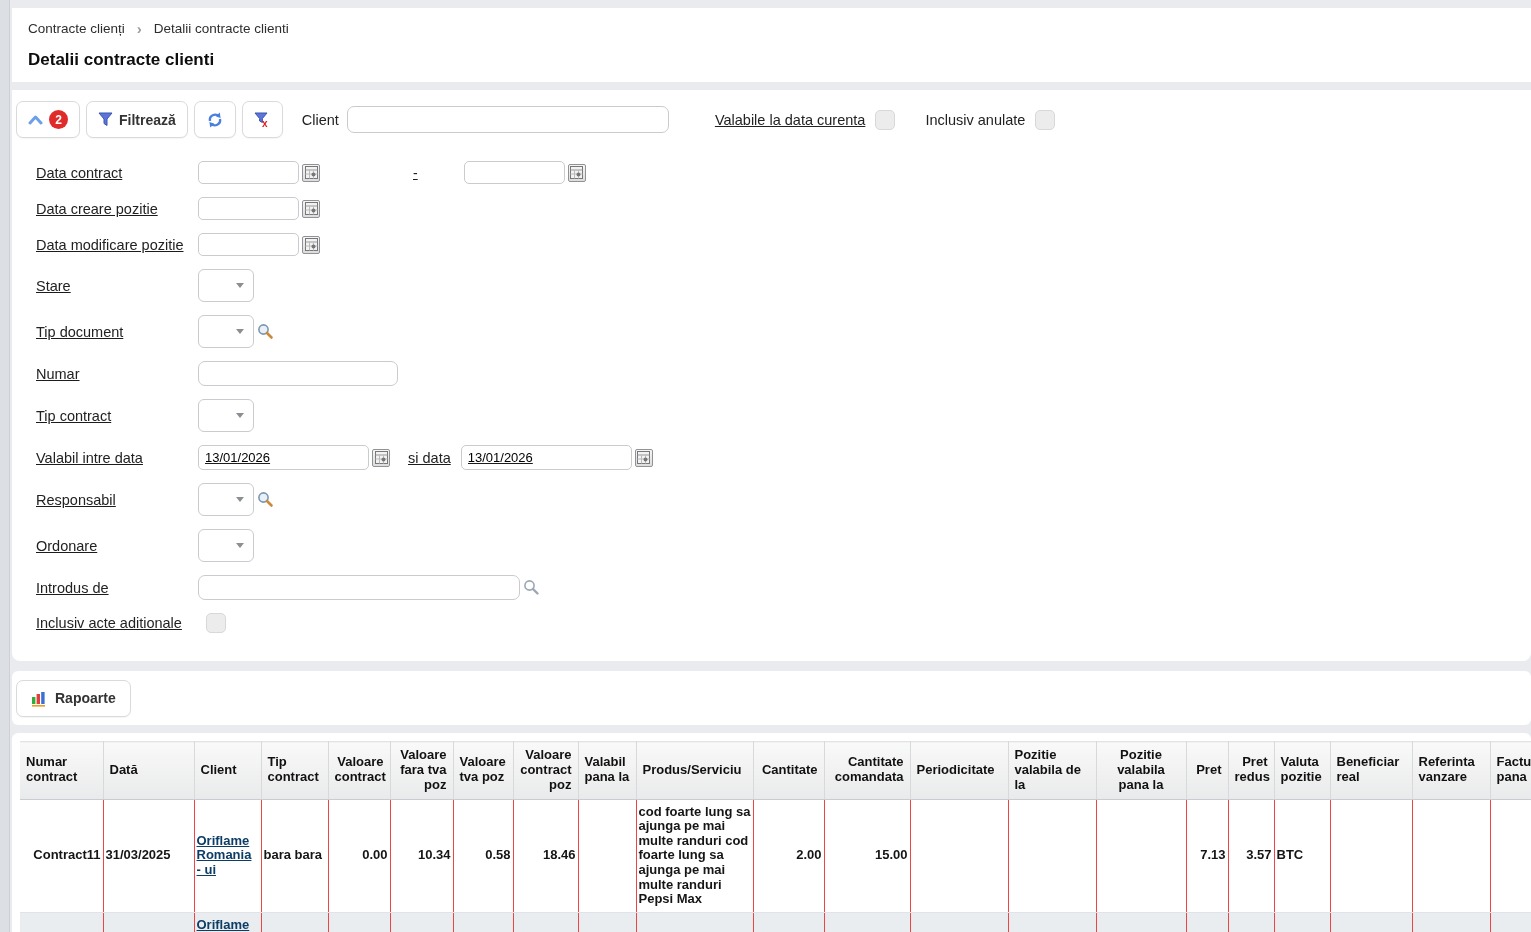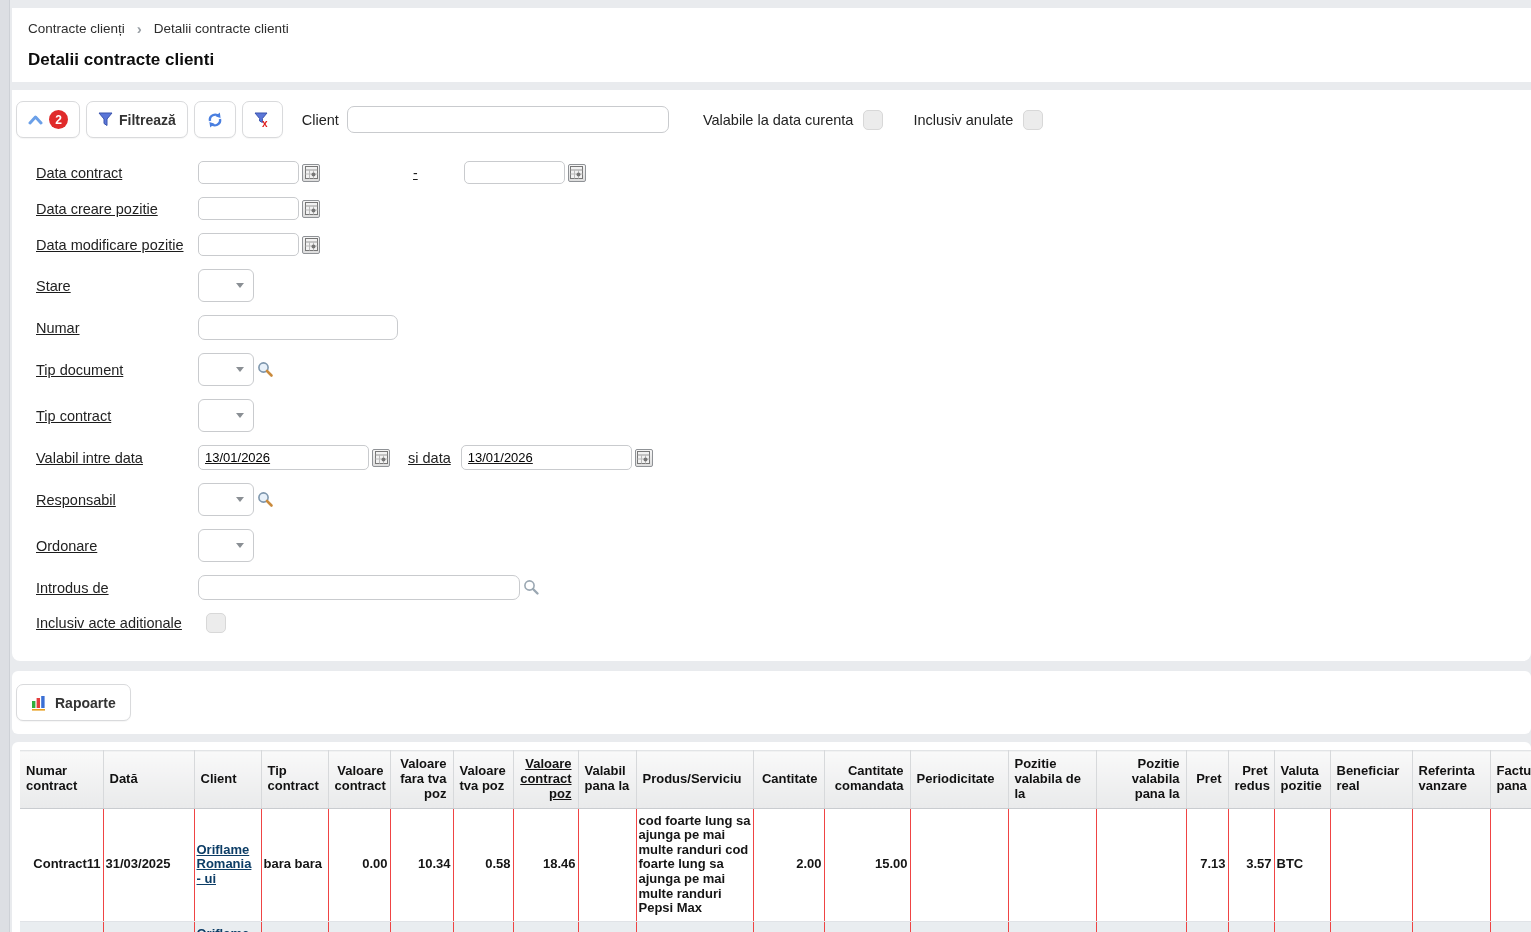--- a/index.html
+++ b/index.html
@@ -40,21 +40,21 @@
   .inline-label{ font-size:14.5px; color:#222; }
   .client-input{
     width:322px; height:27px; border:1px solid #c9cbce; border-radius:7px;
     margin-left:8px; font-size:13px; padding:0 8px; outline:none;
   }
   .checkbox{
     width:20px; height:20px; border-radius:5px; background:#ececec;
     border:1px solid #d8d8d8; margin-left:10px; cursor:pointer; flex:none;
   }
   .tb-gap-lg{ margin-left:19px; }
-  .tb-gap-xl{ margin-left:34px; }
+  .tb-gap-xl{ margin-left:46px;text-decoration:underline; }
   .tb-gap-xxl{ margin-left:30px; }
 
   .form-row{ display:flex; align-items:center; padding-left:24px; margin-top:13px;text-decoration:underline; }
   .form-row .flabel{ width:162px; flex:none; font-size:14.5px; color:#222; }
   .txt{
     border:1px solid #c9cbce; border-radius:5px; height:23px;
     font-size:13px; padding:0 6px; outline:none; background:#fff;
   }
   .txt.small{ width:101px; }
   .txt.mid{ width:200px; height:25px; border-radius:7px; }
@@ -69,21 +69,21 @@
   .select{
     width:56px; height:33px; border:1px solid #c9cbce; border-radius:6px;
     background:#fff; display:flex; align-items:center; justify-content:flex-end;
     padding-right:9px; cursor:pointer; flex:none;
   }
   .select .chev{ width:0; height:0; border-left:4px solid transparent;
     border-right:4px solid transparent; border-top:5px solid #8a8f94; }
   .mag{ margin-left:3px; flex:none; cursor:pointer; }
 
   
-  .reports-panel{ margin-top:10px; padding:5px 4px; height:63px; border-radius:6px; display:flex; align-items:center; }
+  .reports-panel{ margin-top:10px; padding:5px 4px; height:54px; border-radius:6px; display:flex; align-items:center; }
   .reports-btn{
     background:#fff; border:1px solid #d9dadc; border-radius:7px; height:37px;
     display:flex; align-items:center; gap:7px; padding:0 14px; cursor:pointer;
     box-shadow:0 1px 1px rgba(0,0,0,.04);
   }
 
   
   .table-panel{ margin-top:8px; padding:8px 0 0 8px; height:292px; overflow:hidden; border-radius:6px 6px 0 0; }
   table.grid{ border-collapse:collapse; table-layout:fixed; width:1540px; }
   table.grid th{
@@ -229,35 +229,35 @@
     </div>
 
     <div class="form-row">
       <span class="flabel">Stare</span>
       <span class="select">
         <span class="chev"></span>
       </span>
     </div>
 
     <div class="form-row">
-      <span class="flabel">Numar</span>
-      <input class="txt mid" type="text" value="" style="">
-    </div>
-
-    <div class="form-row">
       <span class="flabel">Tip document</span>
       <span class="select">
         <span class="chev"></span>
       </span>
       <span class="mag">
         <svg width="17" height="17" viewBox="0 0 17 17">
             <circle cx="6.5" cy="6.5" r="4.6" fill="#e8f1fa" stroke="#7d96ad" stroke-width="1.6"></circle>
             <line x1="10" y1="10" x2="14.5" y2="14.5" stroke="#c98a3c" stroke-width="2.6" stroke-linecap="round"></line>
           </svg>
       </span>
+    </div>
+
+    <div class="form-row">
+      <span class="flabel">Numar</span>
+      <input class="txt mid" type="text" value="" style="">
     </div>
 
     <div class="form-row">
       <span class="flabel">Tip contract</span>
       <span class="select">
         <span class="chev"></span>
       </span>
     </div>
 
     <div class="form-row">
@@ -365,28 +365,28 @@
         </colgroup>
         <thead>
           <tr>
             <th style="text-align: left;">Numar contract</th>
             <th style="text-align: left;">Dată</th>
             <th style="text-align: left;">Client</th>
             <th style="text-align: left;">Tip contract</th>
             <th style="text-align: right;">Valoare contract</th>
             <th style="text-align: right;">Valoare fara tva poz</th>
             <th style="text-align: left;">Valoare tva poz</th>
-            <th style="text-align: right; text-decoration: underline;">Valoare contract poz</th>
+            <th style="text-align: right;">Valoare contract poz</th>
             <th style="text-align: left;">Valabil pana la</th>
             <th style="text-align: left;">Produs/Serviciu</th>
             <th style="text-align: right;">Cantitate</th>
             <th style="text-align: right;">Cantitate comandata</th>
             <th style="text-align: left;">Periodicitate</th>
             <th style="text-align: left;">Pozitie valabila de la</th>
-            <th style="text-align: right; margin-left: 24px;">Pozitie valabila pana la</th>
+            <th style="text-align: center; margin-left: 24px;">Pozitie valabila pana la</th>
             <th style="text-align: right;">Pret</th>
             <th style="text-align: right;">Pret redus</th>
             <th style="text-align: left;">Valuta pozitie</th>
             <th style="text-align: left;">Beneficiar real</th>
             <th style="text-align: left;">Referinta vanzare</th>
             <th style="text-align: left;">Factura pana la</th>
           </tr>
         </thead>
         <tbody>
           <tr>

